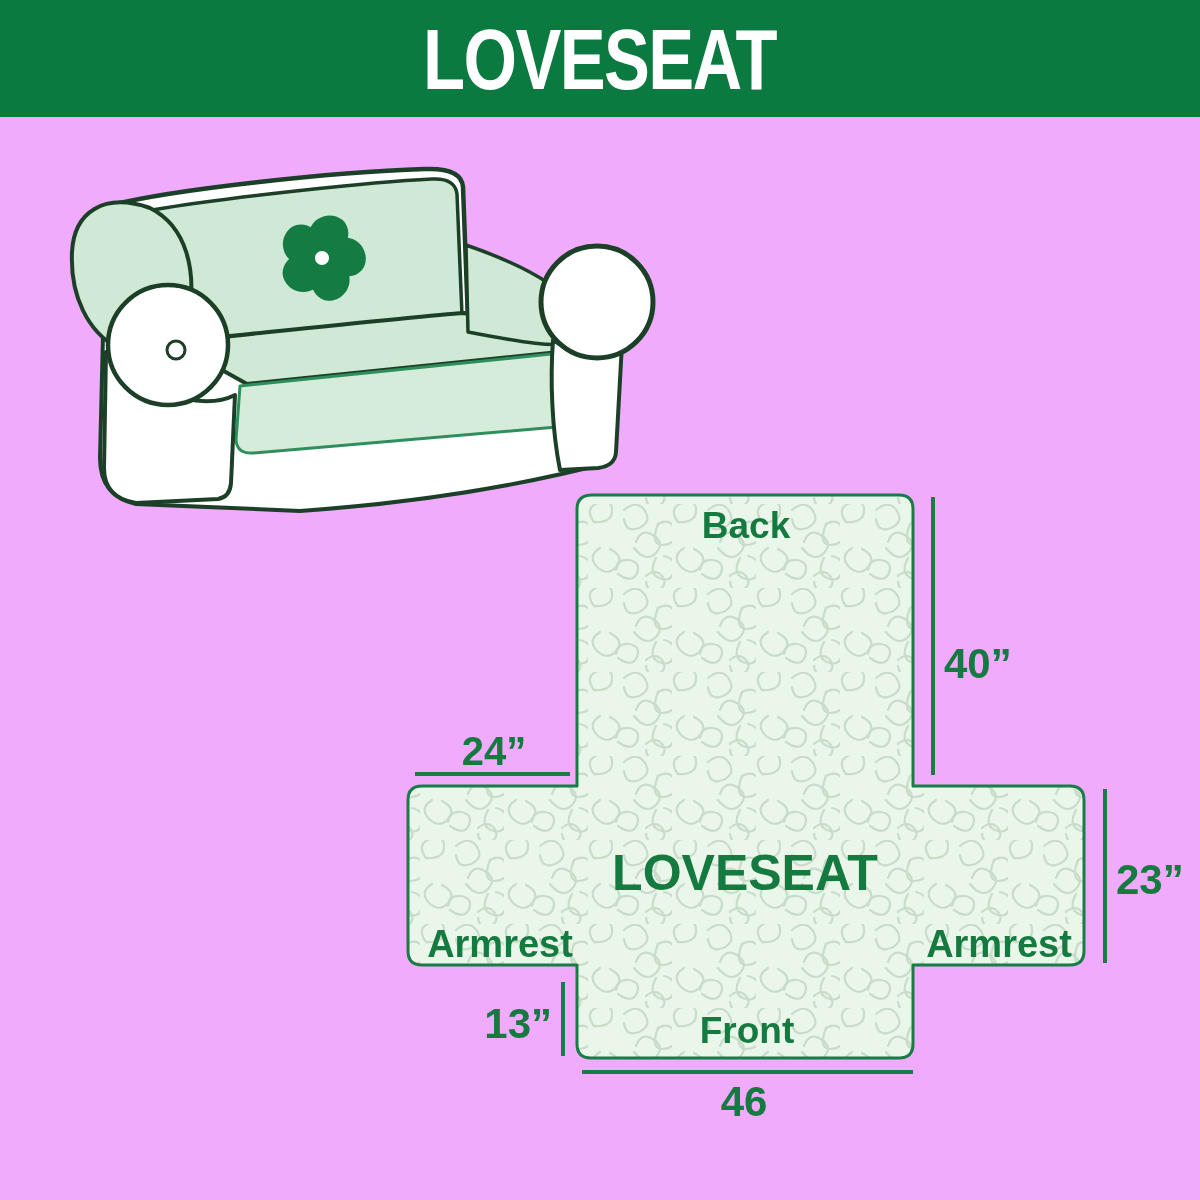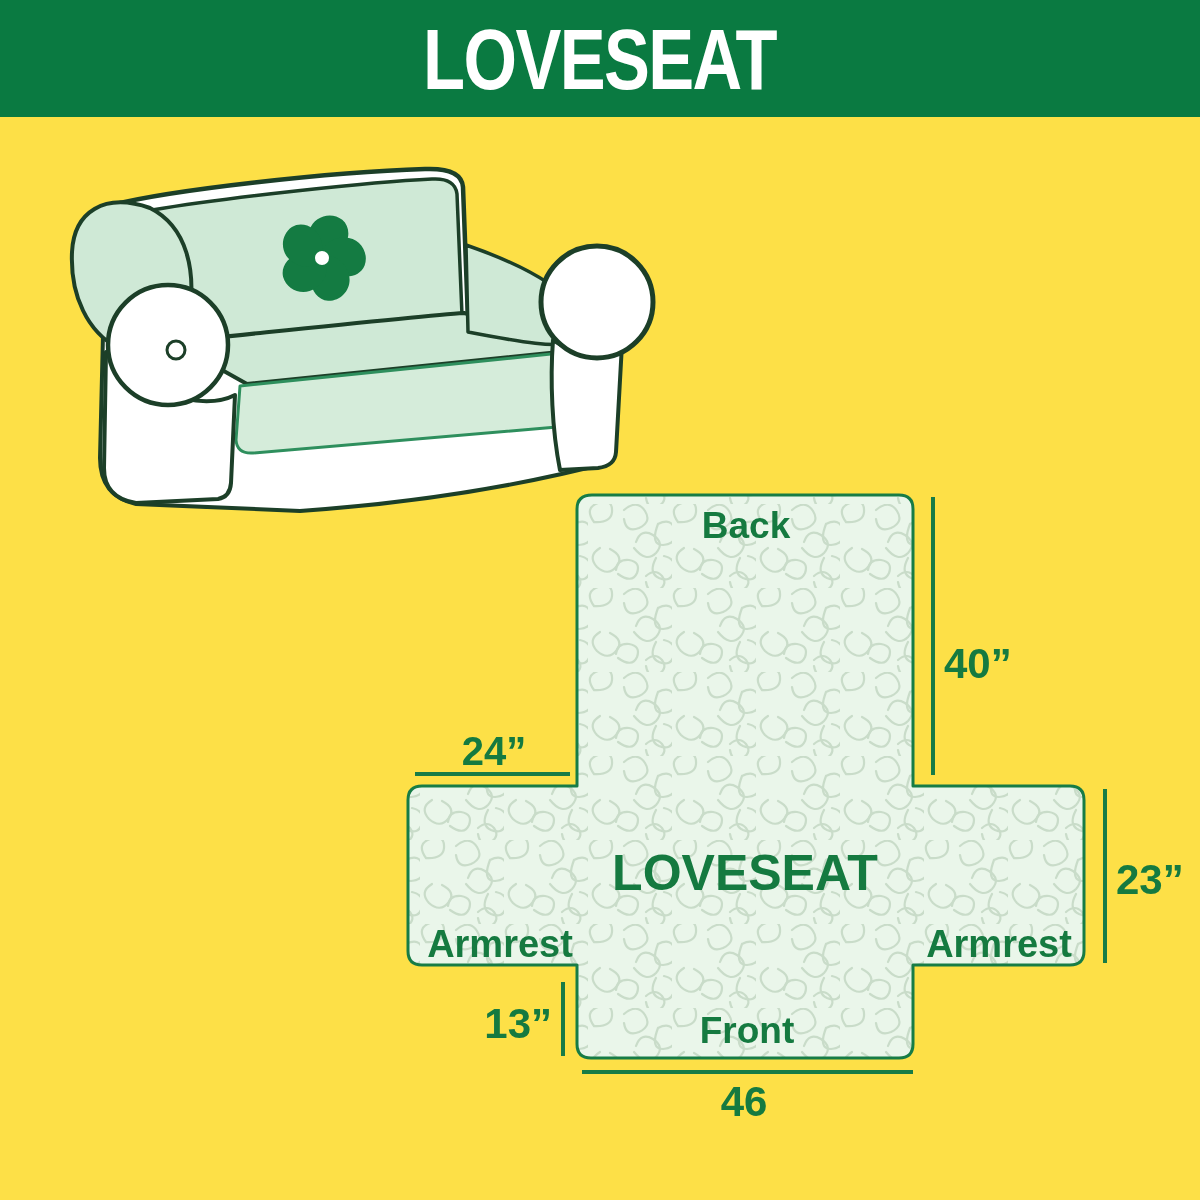--- a/index.html
+++ b/index.html
@@ -1,17 +1,17 @@
 <!DOCTYPE html>
 <html><head>
 <meta charset="utf-8">
 <style>
   html,body{margin:0;padding:0;background:#ffffff;}
   .canvas{
-    position:relative;width:1200px;height:1200px;overflow:hidden;background:#fde047;
+    position:relative;width:1200px;height:1200px;overflow:hidden;background:#f0abfc;
     font-family:"Liberation Sans", sans-serif;
   }
   .banner{
     position:absolute;left:0;top:0;width:1200px;height:117px;
     background:#0a7a41;display:flex;align-items:center;justify-content:center;
   }
   .banner-title{
     color:#ffffff;font-weight:bold;font-size:86px;letter-spacing:-2px;
     transform:scaleX(0.80);transform-origin:center;line-height:1;
     font-family:"Liberation Sans", sans-serif;

